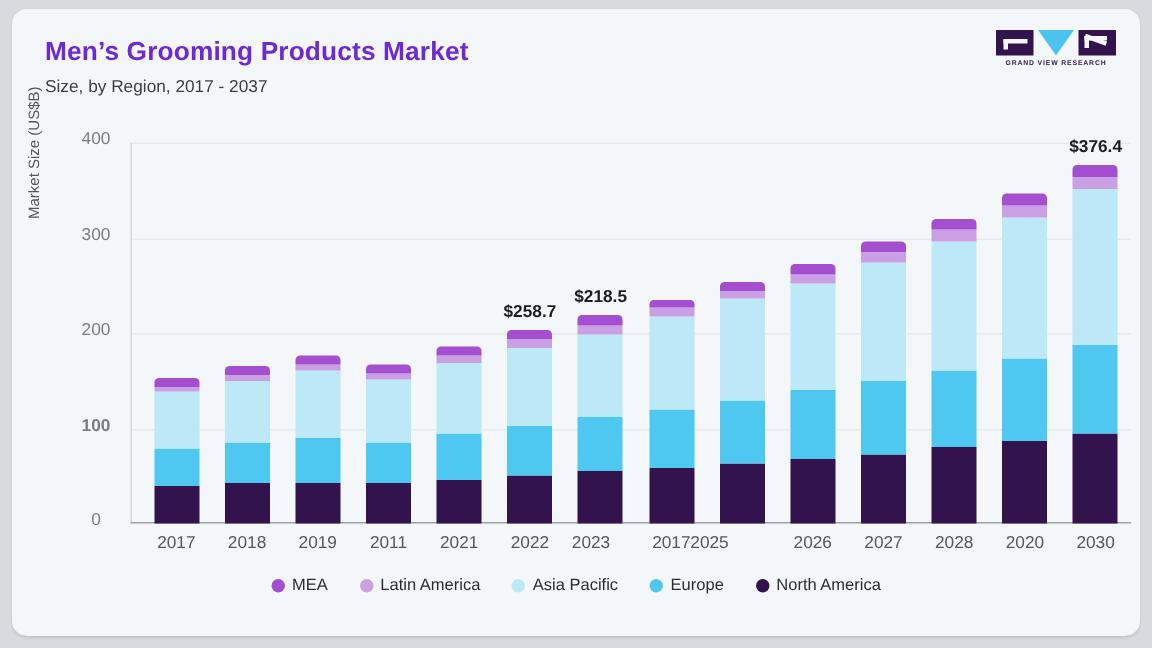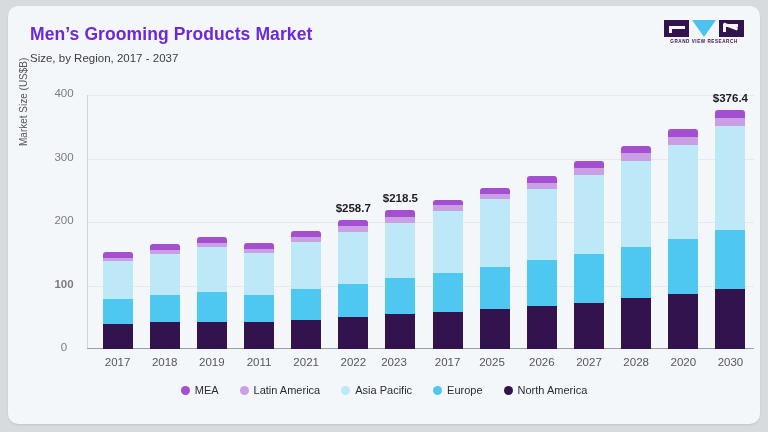--- a/index.html
+++ b/index.html
@@ -174,21 +174,21 @@
         <div class="seg top" style="top: 104.775px; height: 5.715px; background: rgb(163, 79, 208);"></div>
       </div>
       <div class="xtick" style="left: 415.571px; width: 48px;">2017</div>
       <div class="bar" style="left: 471.714px; width: 30px; top: 89px; height: 254px;">
         <div class="seg" style="top: 213.995px; height: 40.005px; background: rgb(51, 19, 77);"></div>
         <div class="seg" style="top: 172.085px; height: 41.91px; background: rgb(78, 200, 240);"></div>
         <div class="seg" style="top: 104.14px; height: 67.945px; background: rgb(189, 232, 247);"></div>
         <div class="seg" style="top: 99.06px; height: 5.08px; background: rgb(202, 159, 227);"></div>
         <div class="seg top" style="top: 93.345px; height: 5.715px; background: rgb(163, 79, 208);"></div>
       </div>
-      <div class="xtick" style="left: 460px; width: 48px;">2025</div>
+      <div class="xtick" style="left: 441px; width: 48px;">2025</div>
       <div class="bar" style="left: 518.857px; width: 30px; top: 89px; height: 254px;">
         <div class="seg" style="top: 210.82px; height: 43.18px; background: rgb(51, 19, 77);"></div>
         <div class="seg" style="top: 165.1px; height: 45.72px; background: rgb(78, 200, 240);"></div>
         <div class="seg" style="top: 93.98px; height: 71.12px; background: rgb(189, 232, 247);"></div>
         <div class="seg" style="top: 87.63px; height: 6.35px; background: rgb(202, 159, 227);"></div>
         <div class="seg top" style="top: 81.28px; height: 6.35px; background: rgb(163, 79, 208);"></div>
       </div>
       <div class="xtick" style="left: 509.857px; width: 48px;">2026</div>
       <div class="bar" style="left: 566px; width: 30px; top: 89px; height: 254px;">
         <div class="seg" style="top: 207.645px; height: 46.355px; background: rgb(51, 19, 77);"></div>

